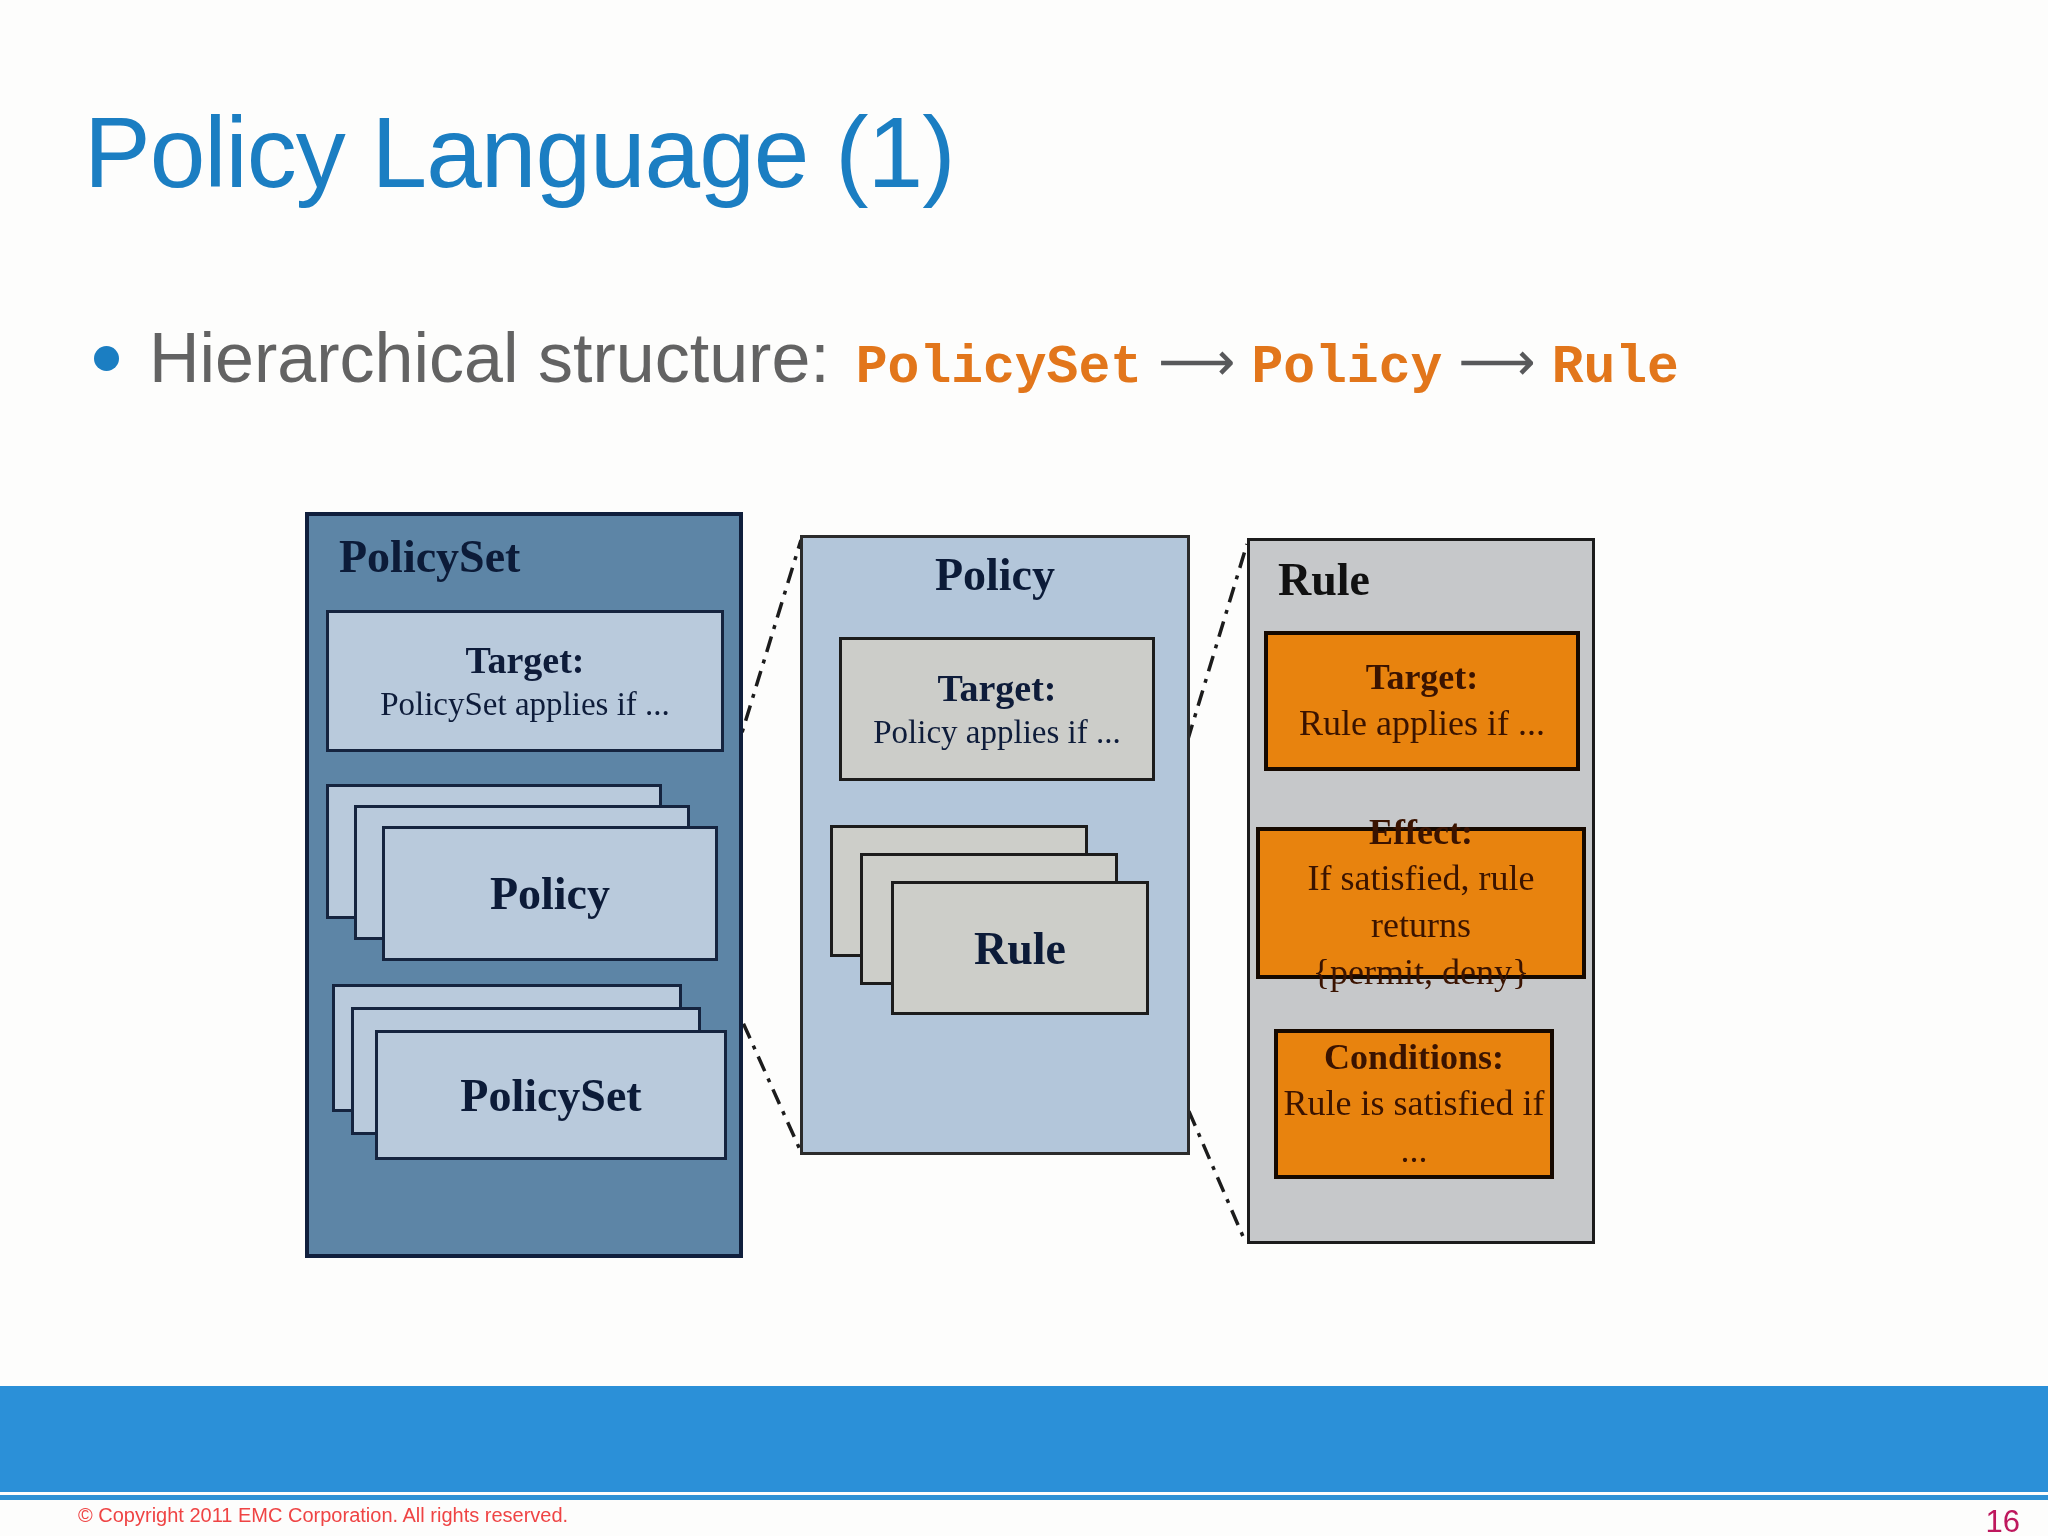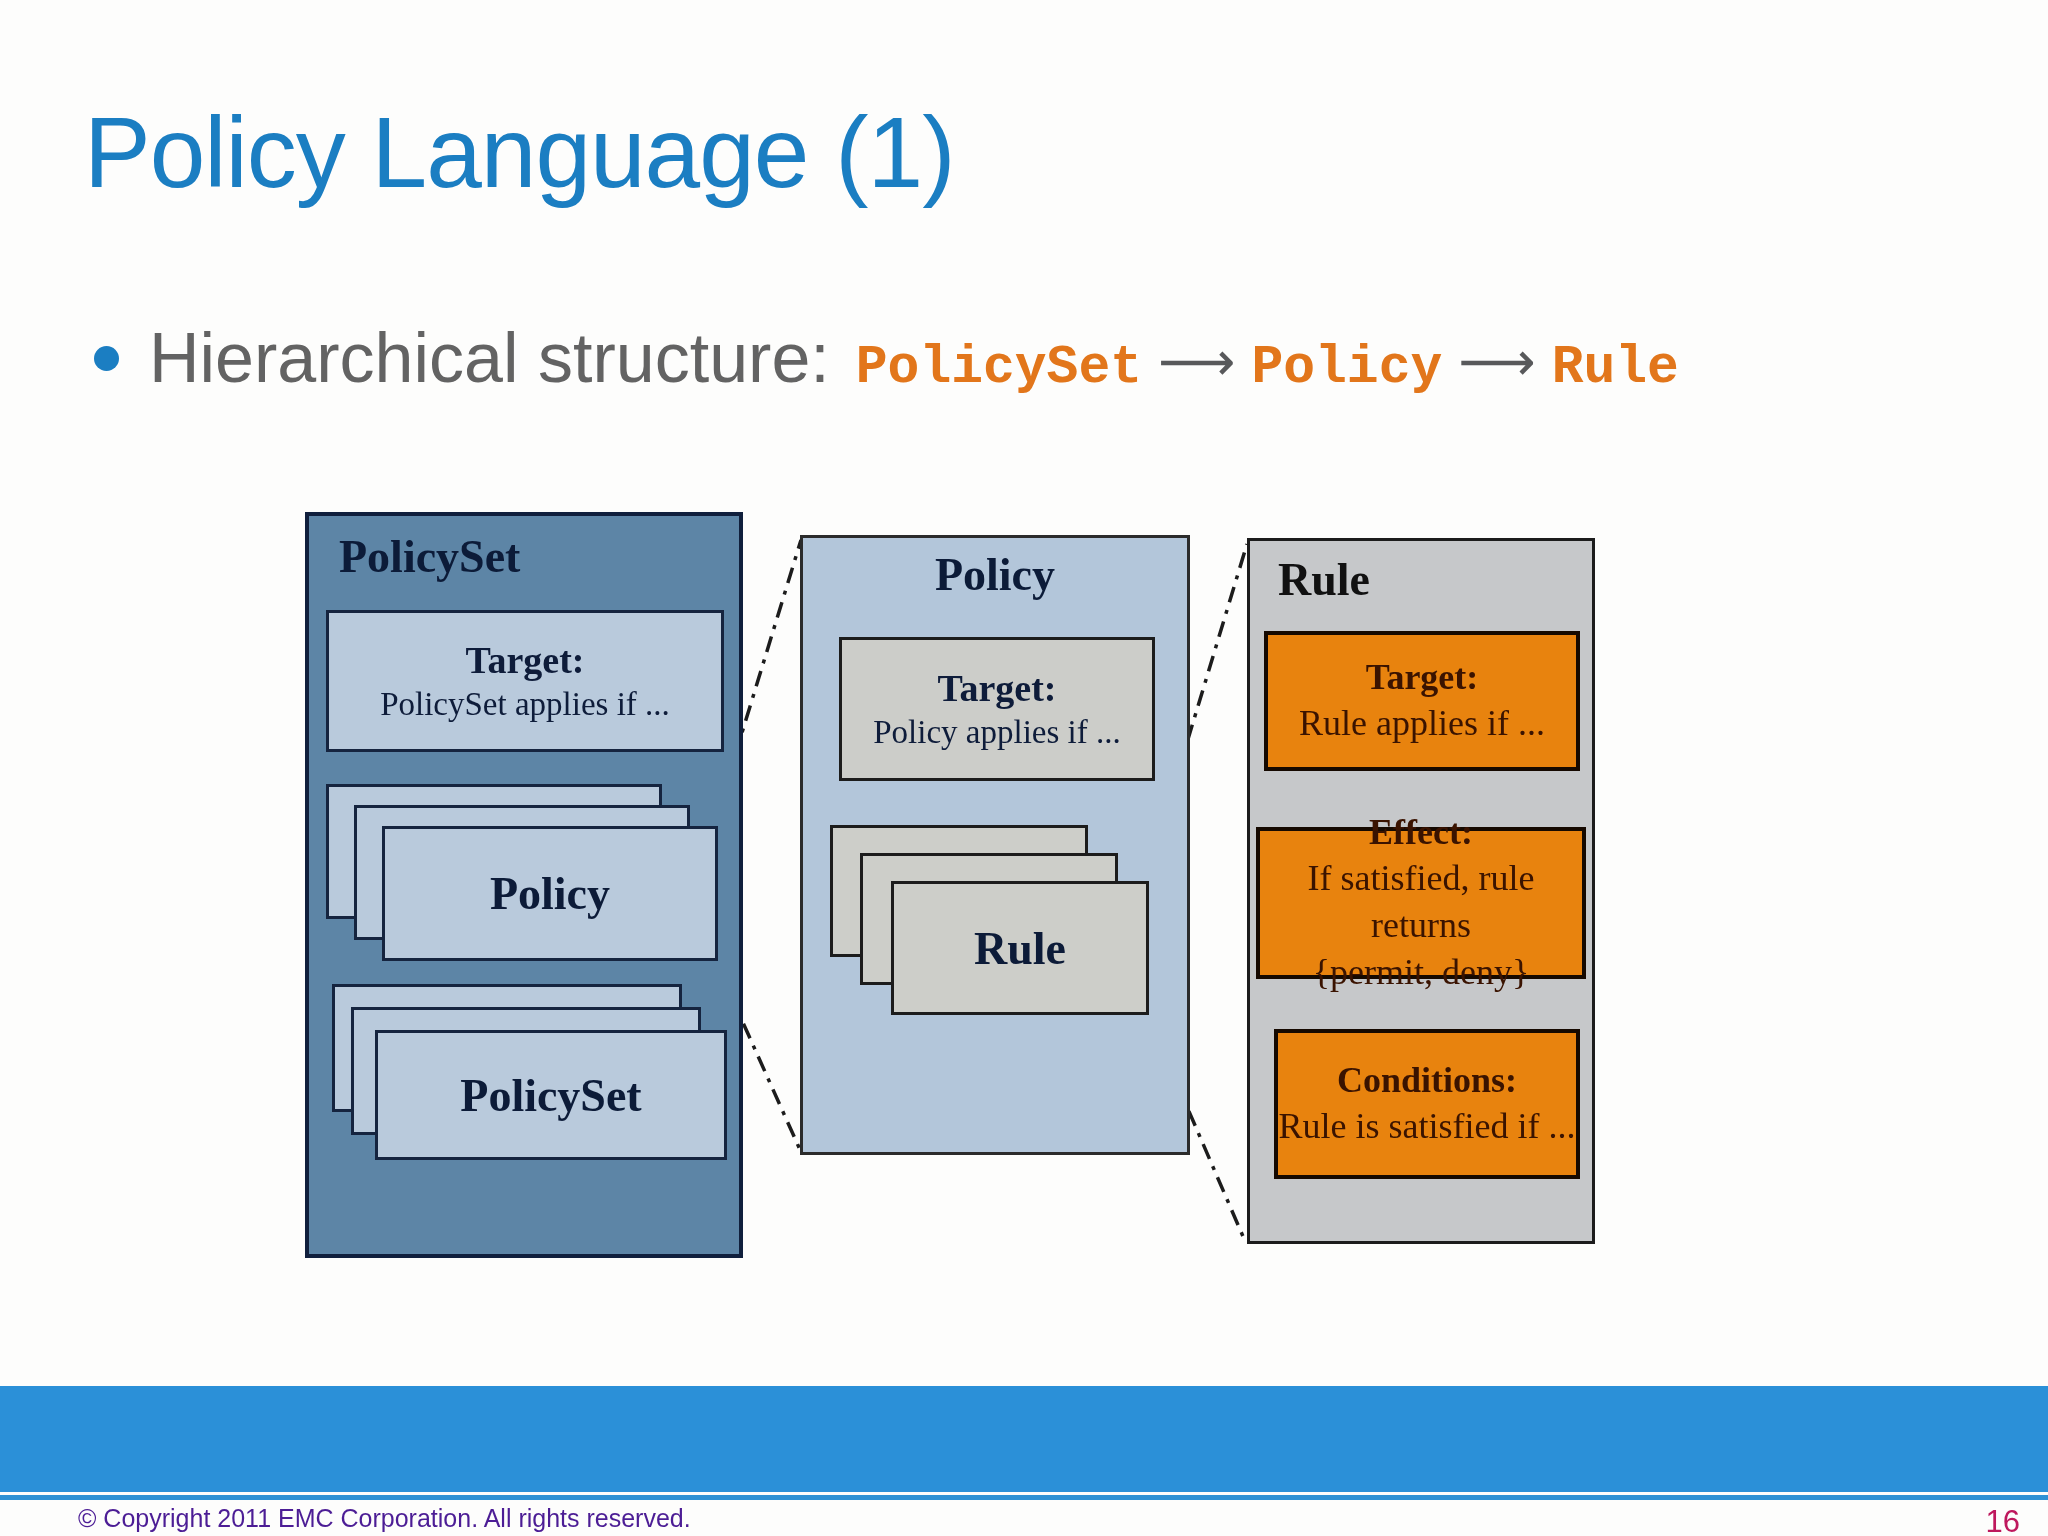--- a/index.html
+++ b/index.html
@@ -59,21 +59,21 @@
   
   .lines{position:absolute;left:0;top:0;pointer-events:none;}
 
   
   .footer-bar{position:absolute;left:0;top:1386px;width:2048px;height:106px;background:#2b90d8;}
   .footer-line{position:absolute;left:0;top:1495px;width:2048px;height:5px;background:#2e91d5;}
   .emc-logo{position:absolute;right:80px;top:1400px;color:#ffffff;
       font-family:"Liberation Serif",serif;font-weight:bold;font-size:80px;line-height:1;}
   .emc-logo .sup{font-size:42px;vertical-align:38px;margin-left:2px;}
   .emc-logo .reg{position:absolute;right:-14px;bottom:2px;font-size:15px;font-weight:normal;}
-  .copyright{position:absolute;left:78px;top:1504px;font-size:25px;color:#4c1d95;}
+  .copyright{position:absolute;left:78px;top:1504px;font-size:20px;color:#ef4444;}
   .page-number{position:absolute;right:28px;top:1504px;font-size:31px;color:#be185d;text-align:center;}
 </style>
 </head>
 <body>
 
 <div class="slide">
 
   <div class="slide-title">Policy Language (1)</div>
 
   <div class="bullet-row">
@@ -138,21 +138,21 @@
       <div class="head">Target:</div>
       <div class="body">Rule applies if ...</div>
     </div>
 
     <div class="ibox orange" style="left:6px;top:286px;width:330px;height:152px;">
       <div class="head">Effect:</div>
       <div class="body">If satisfied, rule returns</div>
       <div class="body">{permit, deny}</div>
     </div>
 
-    <div class="ibox orange" style="left:24px;top:488px;width:306px;height:150px;align-items:center;">
+    <div class="ibox orange" style="left:24px;top:488px;width:280px;height:150px;align-items:center;">
       <div class="head">Conditions:</div>
       <div class="body">Rule is satisfied if ...</div>
     </div>
   </div>
 
   <div class="footer-bar"></div>
   <div class="footer-line"></div>
 
 
   <div class="copyright">© Copyright 2011 EMC Corporation. All rights reserved.</div>

